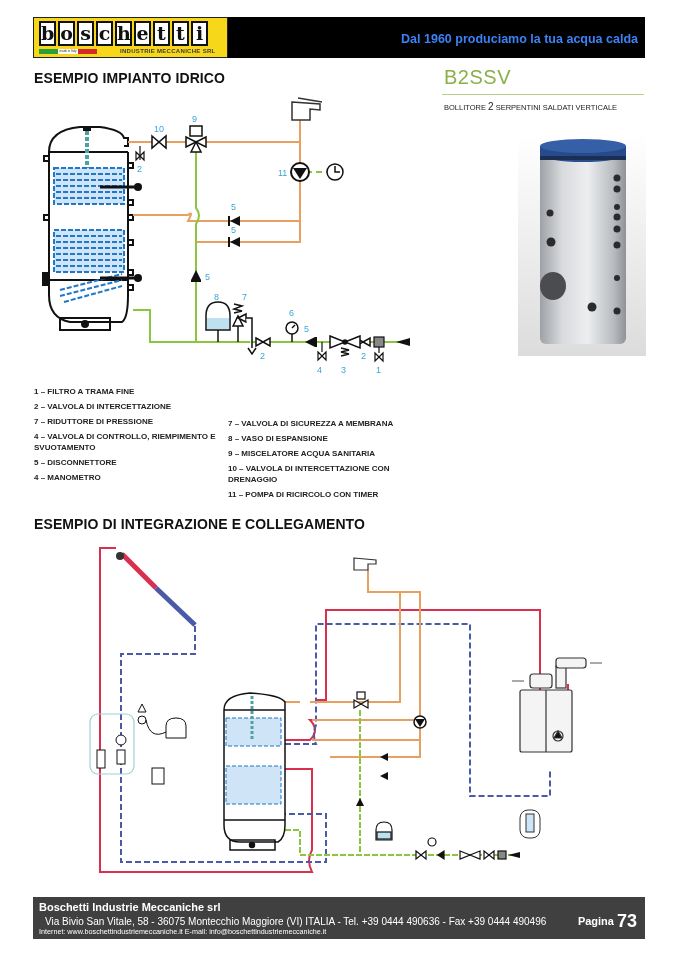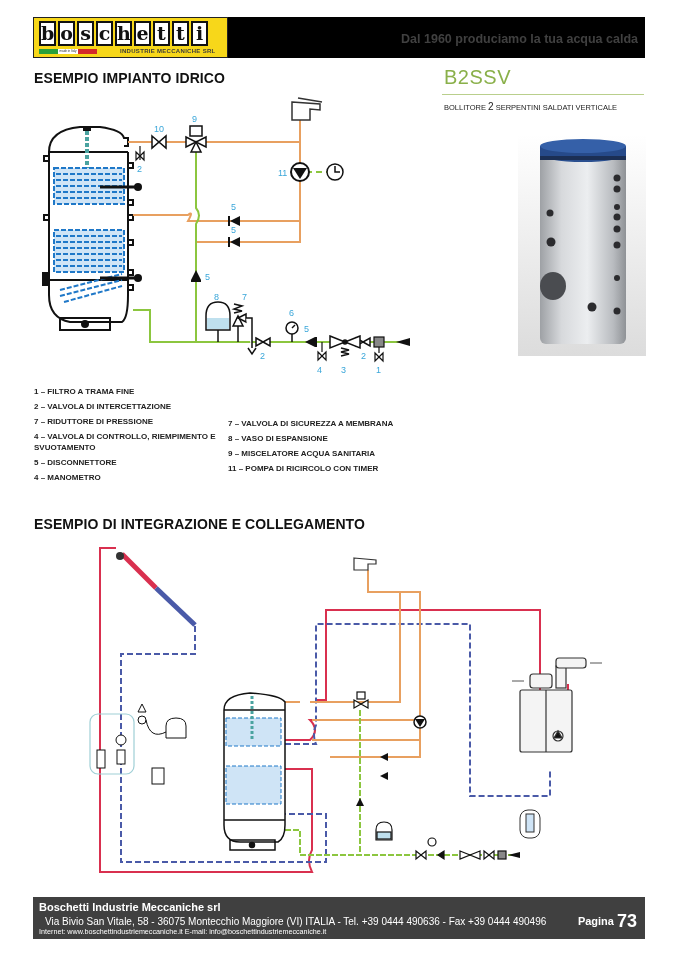--- a/index.html
+++ b/index.html
@@ -8,21 +8,21 @@
 
   
   #header { left:33px; top:17px; width:612px; height:41px; background:#000; }
   #logo { left:33px; top:17px; width:195px; height:41px; background:#f7d71a; border:1px solid #222; box-sizing:border-box; }
   .logo-letters { position:absolute; left:5px; top:3px; display:flex; gap:2px; }
   .logo-letter { width:17px; height:25px; background:#fff; border:2px solid #111; box-sizing:border-box; font-family:"DejaVu Serif", serif; font-weight:bold; font-size:19px; line-height:21px; text-align:center; color:#111; }
   .logo-flag { position:absolute; left:5px; top:31px; width:58px; height:5px; display:flex; }
   .logo-flag span { flex:1; }
   .logo-flag .f-text { font-size:3px; color:#333; background:#fff; text-align:center; line-height:5px; }
   .logo-sub { position:absolute; left:86px; top:30px; font-size:6px; font-weight:bold; color:#3a3a3a; letter-spacing:0.3px; white-space:nowrap; }
-  #tagline { right:40px; top:32px; color:#404040; font-size:12.5px; font-weight:bold; white-space:nowrap; }
+  #tagline { right:40px; top:32px; color:#3b82f6; font-size:12.5px; font-weight:bold; white-space:nowrap; }
 
   
   .section-title { font-size:14px; font-weight:bold; color:#111; letter-spacing:0.1px; }
 
   
   #product-code { left:444px; top:66px; font-size:20px; color:#8ab04a; letter-spacing:0.5px; }
   #product-rule { left:442px; top:94px; width:202px; height:1px; background:#b9cf8c; }
   #product-desc { left:444px; top:101px; font-size:7.5px; color:#222; white-space:nowrap; }
   #product-desc b { font-size:10px; font-weight:normal; }
   #product-photo { left:518px; top:134px; width:128px; height:222px; }
@@ -261,20 +261,21 @@
     <div class="leg-item">2 – VALVOLA DI INTERCETTAZIONE</div>
     <div class="leg-item">7 – RIDUTTORE DI PRESSIONE</div>
     <div class="leg-item">4 – VALVOLA DI CONTROLLO, RIEMPIMENTO E SVUOTAMENTO</div>
     <div class="leg-item">5 – DISCONNETTORE</div>
     <div class="leg-item">4 – MANOMETRO</div>
   </div>
   <div class="leg-col" style="left:194px;margin-top:32px;">
     <div class="leg-item">7 – VALVOLA DI SICUREZZA A MEMBRANA</div>
     <div class="leg-item">8 – VASO DI ESPANSIONE</div>
     <div class="leg-item">9 – MISCELATORE ACQUA SANITARIA</div>
+    <div class="leg-item">10 – VALVOLA DI INTERCETTAZIONE CON DRENAGGIO</div>
     <div class="leg-item">11 – POMPA DI RICIRCOLO CON TIMER</div>
   </div>
 </div>
 
 <div class="abs section-title" style="left:34px; top:516px;text-align:right;">ESEMPIO DI INTEGRAZIONE E COLLEGAMENTO</div>
 
 <svg class="abs" style="left:80px; top:540px;" width="540" height="340" viewBox="0 0 540 340">
 
   <g>
     <line x1="42" y1="14" x2="76" y2="48" stroke="#d9304f" stroke-width="5"></line>

